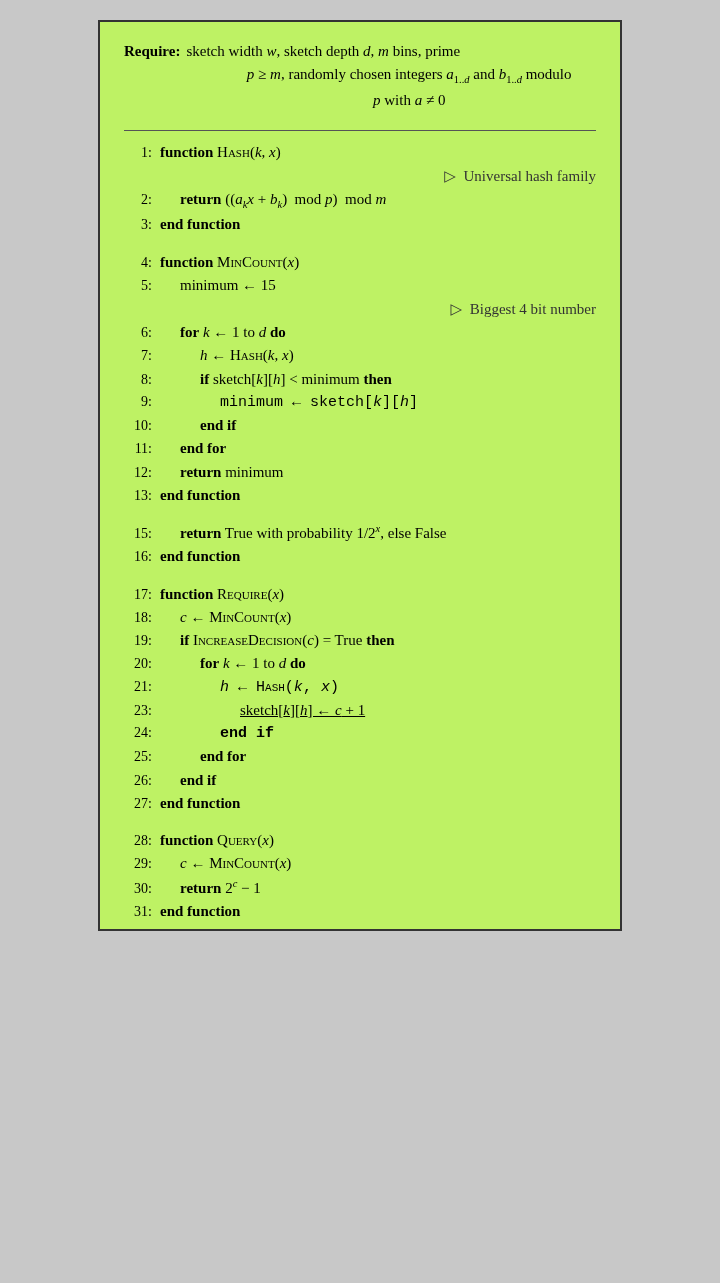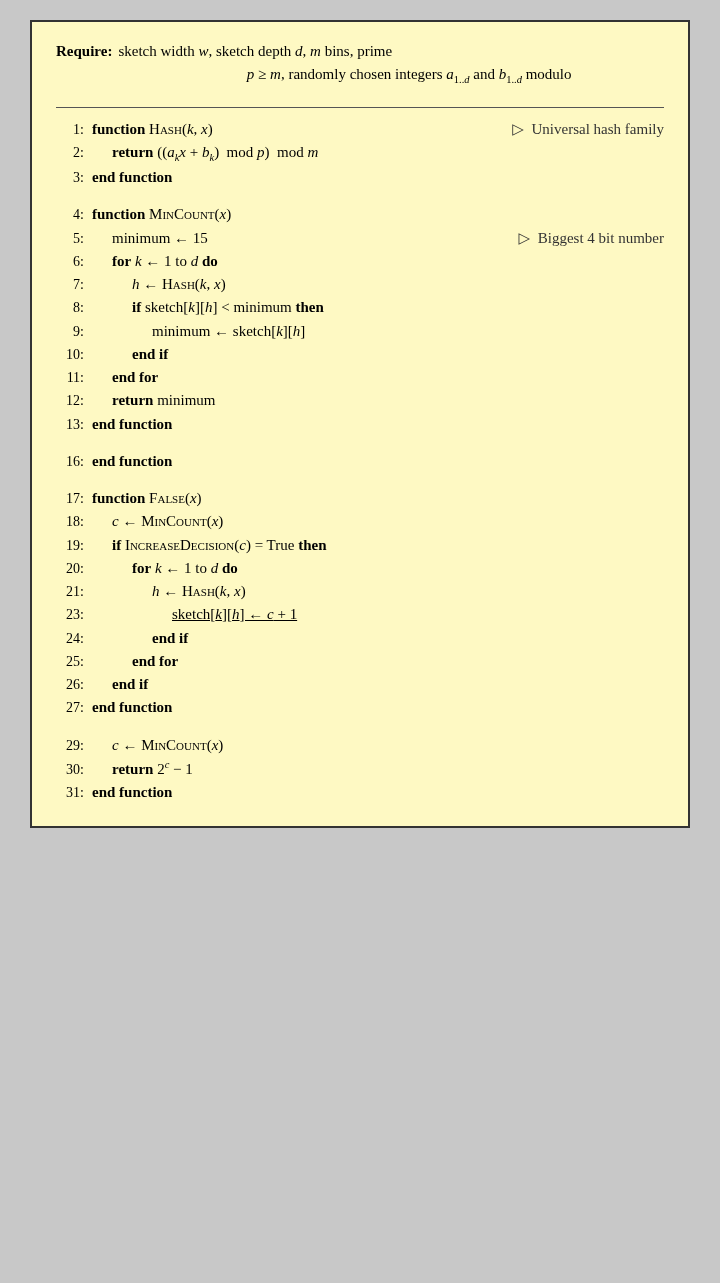--- a/index.html
+++ b/index.html
@@ -6,24 +6,24 @@
     body {
       background: #c8c8c8;
       display: flex;
       justify-content: center;
       align-items: flex-start;
       min-height: 1283px;
       font-family: 'Times New Roman', Times, serif;
       padding: 20px;
     }
     .algorithm-box {
-      background: #fef9c3;
+      background: #bef264;
       border: 2px solid #333;
-      width: 660px;
-      padding: 18px 24px 18px 24px;
+      width: 524px;
+      padding: 18px 24px 2px 24px;
       font-size: 15px;
       line-height: 1.55;
     }
     .require-section {
       margin-bottom: 18px;
     }
     .require-line {
       display: flex;
       align-items: flex-start;
     }
@@ -56,33 +56,34 @@
       text-align: right;
       margin-right: 8px;
       flex-shrink: 0;
       font-size: 14px;
     }
     .line-content {
       flex: 1;
     }
     .indent1 { padding-left: 20px; }
     .indent2 { padding-left: 40px; }
-    .indent3 { padding-left: 60px; }
+    .indent3 { padding-left: 60px; font-family: Liberation Mono, monospace; }
     .indent4 { padding-left: 80px; text-decoration: underline; }
     .kw { font-weight: bold; }
     .sc {
       font-variant: small-caps;
       font-size: 1em;
       margin-top: 8px;
     }
     .comment {
       float: right;
       color: #333;
       font-style: normal;
       margin-left: 10px;
+      margin-top: 24px;
     }
     .comment-triangle {
       margin-right: 4px;
     }
     sup { font-size: 0.7em; vertical-align: super; }
     sub { font-size: 0.7em; vertical-align: sub; }
     .block-gap { margin-top: 14px; }
   </style>
 </head>
 <body>
@@ -90,20 +91,23 @@
 <div class="algorithm-box">
 
   <div class="require-section">
     <div class="require-line">
       <span class="require-label">Require:</span>
       <span class="require-content">
         sketch width <i>w</i>, sketch depth <i>d</i>, <i>m</i> bins, prime<br>
         <span class="require-indent" style="display:block;">
           <i>p</i> ≥ <i>m</i>, randomly chosen integers <i>a</i><sub>1..<i>d</i></sub> and <i>b</i><sub>1..<i>d</i></sub> modulo<br>
         </span>
+        <span class="require-indent" style="display:block;">
+          <i>p</i> with <i>a</i> ≠ 0
+        </span>
       </span>
     </div>
   </div>
 
   <hr class="divider">
 
   <div class="algo-block">
 
     <div class="line">
       <span class="line-num">1:</span>
@@ -196,34 +200,40 @@
     <div class="line">
       <span class="line-num">13:</span>
       <span class="line-content">
         <span class="kw">end function</span>
       </span>
     </div>
 
     <div class="block-gap"></div>
 
 
+    <div class="line">
+      <span class="line-num">15:</span>
+      <span class="line-content indent1">
+        <span class="kw">return</span> True with probability 1/2<sup><i>x</i></sup>, else False
+      </span>
+    </div>
 
     <div class="line">
       <span class="line-num">16:</span>
       <span class="line-content">
         <span class="kw">end function</span>
       </span>
     </div>
 
     <div class="block-gap"></div>
 
     <div class="line">
       <span class="line-num">17:</span>
       <span class="line-content">
-        <span class="kw">function</span> <span class="sc">False</span>(<i>x</i>)
+        <span class="kw">function</span> <span class="sc">Require</span>(<i>x</i>)
       </span>
     </div>
 
     <div class="line">
       <span class="line-num">18:</span>
       <span class="line-content indent1">
         <i>c</i> ← <span class="sc">MinCount</span>(<i>x</i>)
       </span>
     </div>
 
@@ -279,20 +289,26 @@
 
     <div class="line">
       <span class="line-num">27:</span>
       <span class="line-content">
         <span class="kw">end function</span>
       </span>
     </div>
 
     <div class="block-gap"></div>
 
+    <div class="line">
+      <span class="line-num">28:</span>
+      <span class="line-content">
+        <span class="kw">function</span> <span class="sc">Query</span>(<i>x</i>)
+      </span>
+    </div>
 
     <div class="line">
       <span class="line-num">29:</span>
       <span class="line-content indent1">
         <i>c</i> ← <span class="sc">MinCount</span>(<i>x</i>)
       </span>
     </div>
 
     <div class="line">
       <span class="line-num">30:</span>

